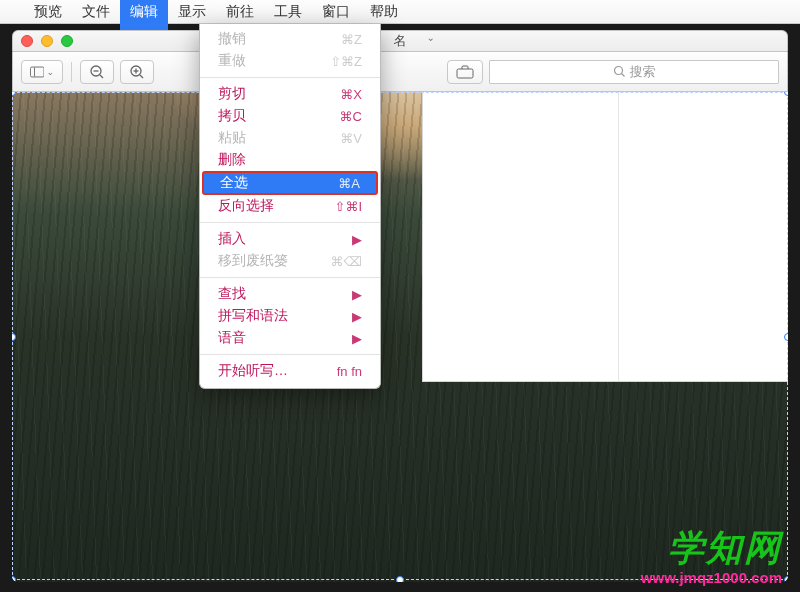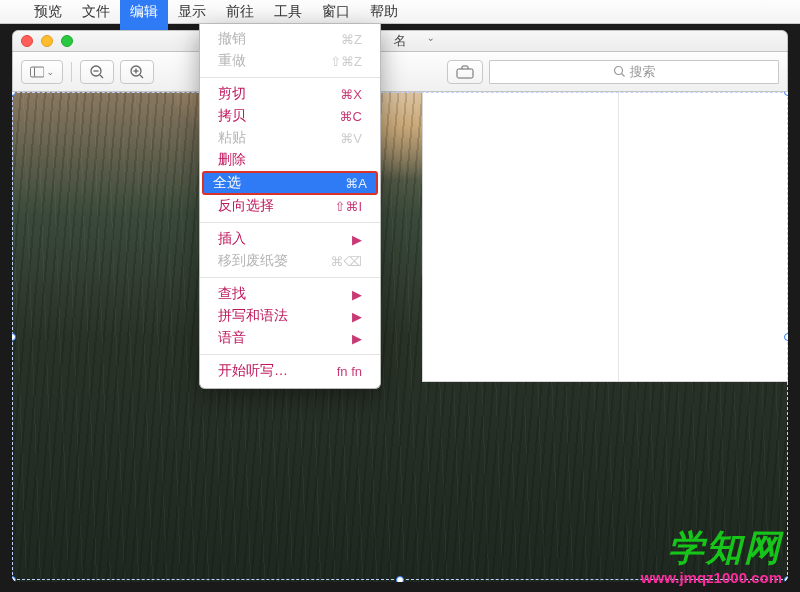--- a/index.html
+++ b/index.html
@@ -17,21 +17,21 @@
 .titlebar{height:22px;background:linear-gradient(#f7f7f7,#ececec);border:1px solid #c4c4c4;border-top-left-radius:6px;border-top-right-radius:6px;display:flex;align-items:center;justify-content:center;font-size:13px;color:#4a4a4a;position:relative;}
 .titlebar .dd{position:absolute;right:352px;font-size:10px;color:#777;}
 .toolbar{height:40px;background:linear-gradient(#fdfdfd,#f0f0f0);border:1px solid #c4c4c4;border-top:none;display:flex;align-items:center;padding:0 8px;gap:6px;}
 .tbtn{height:24px;border:1px solid #c8c8c8;border-radius:4px;background:linear-gradient(#fff,#f4f4f4);display:flex;align-items:center;justify-content:center;font-size:14px;color:#555;padding:0 8px;}
 .tb-sidebar{width:42px;}
 .tb-divider{width:1px;height:20px;background:#d0d0d0;margin:0 2px;}
 .search{flex:0 0 290px;margin-left:auto;height:24px;border:1px solid #c8c8c8;border-radius:1px;background:#fff;display:flex;align-items:center;justify-content:center;color:#999;font-size:13px;gap:4px;}
 .dropdown{position:absolute;left:183px;top:24px;width:182px;background:#fff;border:1px solid #bbb;border-top:none;border-radius:0 0 6px 6px;box-shadow:0 8px 24px rgba(0,0,0,.35);z-index:200;padding:4px 0 6px;font-size:14px;margin-left:16px;}
 .drow{display:flex;align-items:center;justify-content:space-between;height:22px;padding:0 18px;color:#be185d;}
 .drow.dis{color:#b6b6b6;}
-.drow.hl{background:#2f7bf6;color:#fff;border:2px solid #d8322a;border-radius:3px;margin:0 2px;padding:0 9px;height:24px;align-items:center;}
+.drow.hl{background:#2f7bf6;color:#fff;border:2px solid #d8322a;border-radius:3px;margin:0 2px;padding:0 16px;height:24px;align-items:center;}
 .drow .sc{font-size:13px;color:inherit;opacity:.85;}
 .drow.dis .sc{color:#c4c4c4;}
 .sep{height:1px;background:#e3e3e3;margin:5px 0;}
 .arrow{font-size:11px;}
 .desktop{position:absolute;left:12px;top:92px;width:776px;height:490px;z-index:10;overflow:hidden;border-bottom-left-radius:6px;border-bottom-right-radius:6px;}
 .mountain{position:absolute;inset:0;background:
  radial-gradient(ellipse 400px 180px at 50% -20px,#e8d4b8 0%,#c9a878 30%,transparent 60%),
  linear-gradient(180deg,#8a7860 0%,#3a4a3a 25%,#2a3328 50%,#1f2820 100%);}
 .mountain::before{content:"";position:absolute;inset:0;background:
  repeating-linear-gradient(95deg,rgba(0,0,0,.15) 0 2px,transparent 2px 8px),

